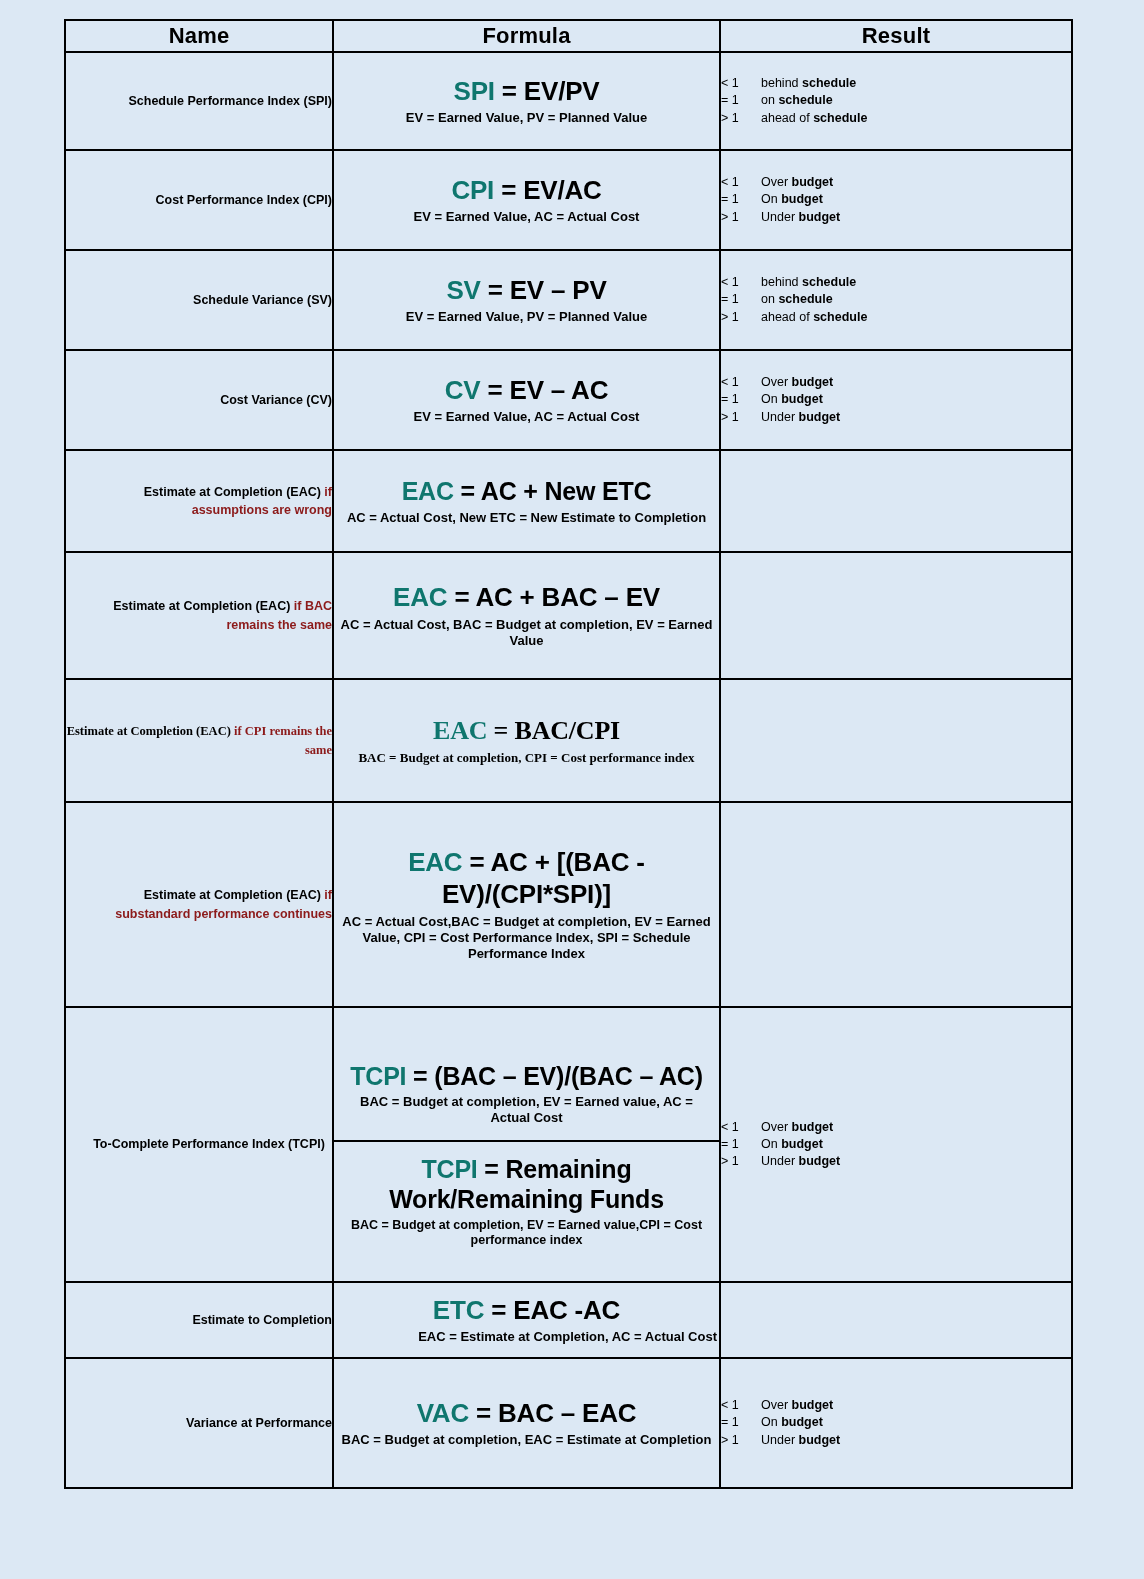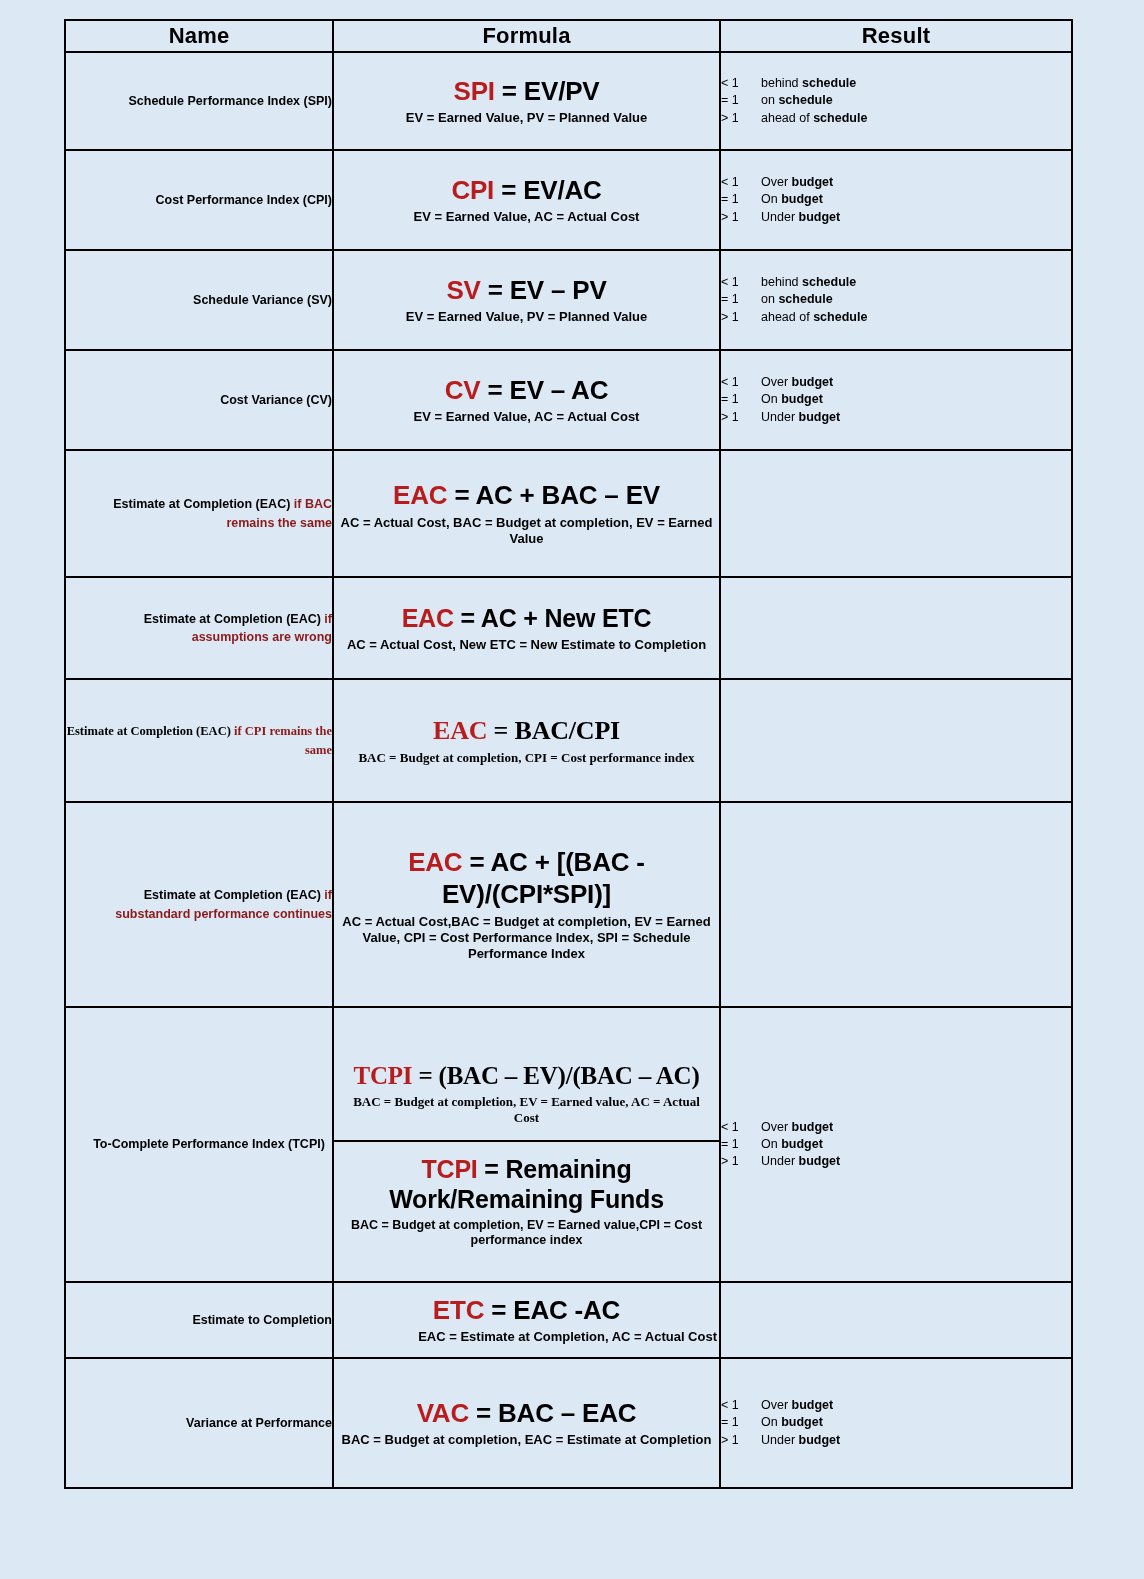--- a/index.html
+++ b/index.html
@@ -70,42 +70,42 @@
     text-align: center;
     padding: 6px 4px 8px 4px;
   }
   .f-main {
     font-size: 26px;
     font-weight: bold;
     line-height: 1.22;
     letter-spacing: -0.2px;
     margin-bottom: 3px;
   }
-  .f-main .abbr { color: #b91c1c; margin-top: 40px; }
+  .f-main .abbr { color: #0f766e; margin-top: 40px; }
   .f-sub {
     font-size: 13px;
     font-weight: bold;
     line-height: 1.22;
     padding: 0 2px;
   }
 
   
   table.inner {
     width: 100%;
     border-collapse: collapse;
     table-layout: fixed;
   }
   table.inner td {
     border: none;
     border-top: 2px solid #000000;
     background: #dce8f4;
     padding: 10px 4px 9px 4px;
     text-align: center;
   }
-  table.inner tr:first-child td { border-top: none; font-family: Liberation Serif, serif; }
+  table.inner tr:first-child td { border-top: none; }
 
   
   td.result {
     padding: 7px 0 7px 4px;
     vertical-align: top;
   }
   td.result.mid { vertical-align: middle; }
   .res-list {
     display: block;
     font-size: 12.5px;
@@ -187,33 +187,33 @@
             <div class="f-sub" style="font-size:13px;">EV = Earned Value, AC = Actual Cost</div>
           </td>
           <td class="result">
             <span class="res-list">
               <span class="res-row"><span class="res-op">&lt; 1</span><span class="res-txt">Over <b>budget</b></span></span>
               <span class="res-row"><span class="res-op">= 1</span><span class="res-txt">On <b>budget</b></span></span>
               <span class="res-row"><span class="res-op">&gt; 1</span><span class="res-txt">Under <b>budget</b></span></span>
             </span>
           </td>
         </tr>
+        <tr style="height: 102px;">
+          <td class="name"><span>Estimate at Completion (EAC) </span><span class="redpart">if assumptions are wrong</span></td>
+          <td class="formula">
+            <div class="f-main" style="font-size:25px;"><span class="abbr">EAC</span><span> = AC + New ETC</span></div>
+            <div class="f-sub" style="font-size:13px;">AC = Actual Cost, New ETC = New Estimate to Completion</div>
+          </td>
+          <td class="result"></td>
+        </tr>
         <tr style="height: 127px;">
           <td class="name"><span>Estimate at Completion (EAC) </span><span class="redpart">if BAC remains the same</span></td>
           <td class="formula">
             <div class="f-main" style="font-size:26px;"><span class="abbr">EAC</span><span> = AC + BAC – EV</span></div>
             <div class="f-sub" style="font-size:13px;">AC = Actual Cost, BAC = Budget at completion, EV = Earned Value</div>
-          </td>
-          <td class="result"></td>
-        </tr>
-        <tr style="height: 102px;">
-          <td class="name"><span>Estimate at Completion (EAC) </span><span class="redpart">if assumptions are wrong</span></td>
-          <td class="formula">
-            <div class="f-main" style="font-size:25px;"><span class="abbr">EAC</span><span> = AC + New ETC</span></div>
-            <div class="f-sub" style="font-size:13px;">AC = Actual Cost, New ETC = New Estimate to Completion</div>
           </td>
           <td class="result"></td>
         </tr>
         <tr style="height: 123px; font-family: Liberation Serif, serif;">
           <td class="name"><span>Estimate at Completion (EAC) </span><span class="redpart">if CPI remains the same</span></td>
           <td class="formula">
             <div class="f-main" style="font-size:26px;"><span class="abbr">EAC</span><span> = BAC/CPI</span></div>
             <div class="f-sub" style="font-size:13px;">BAC = Budget at completion, CPI = Cost performance index</div>
           </td>
           <td class="result"></td>

